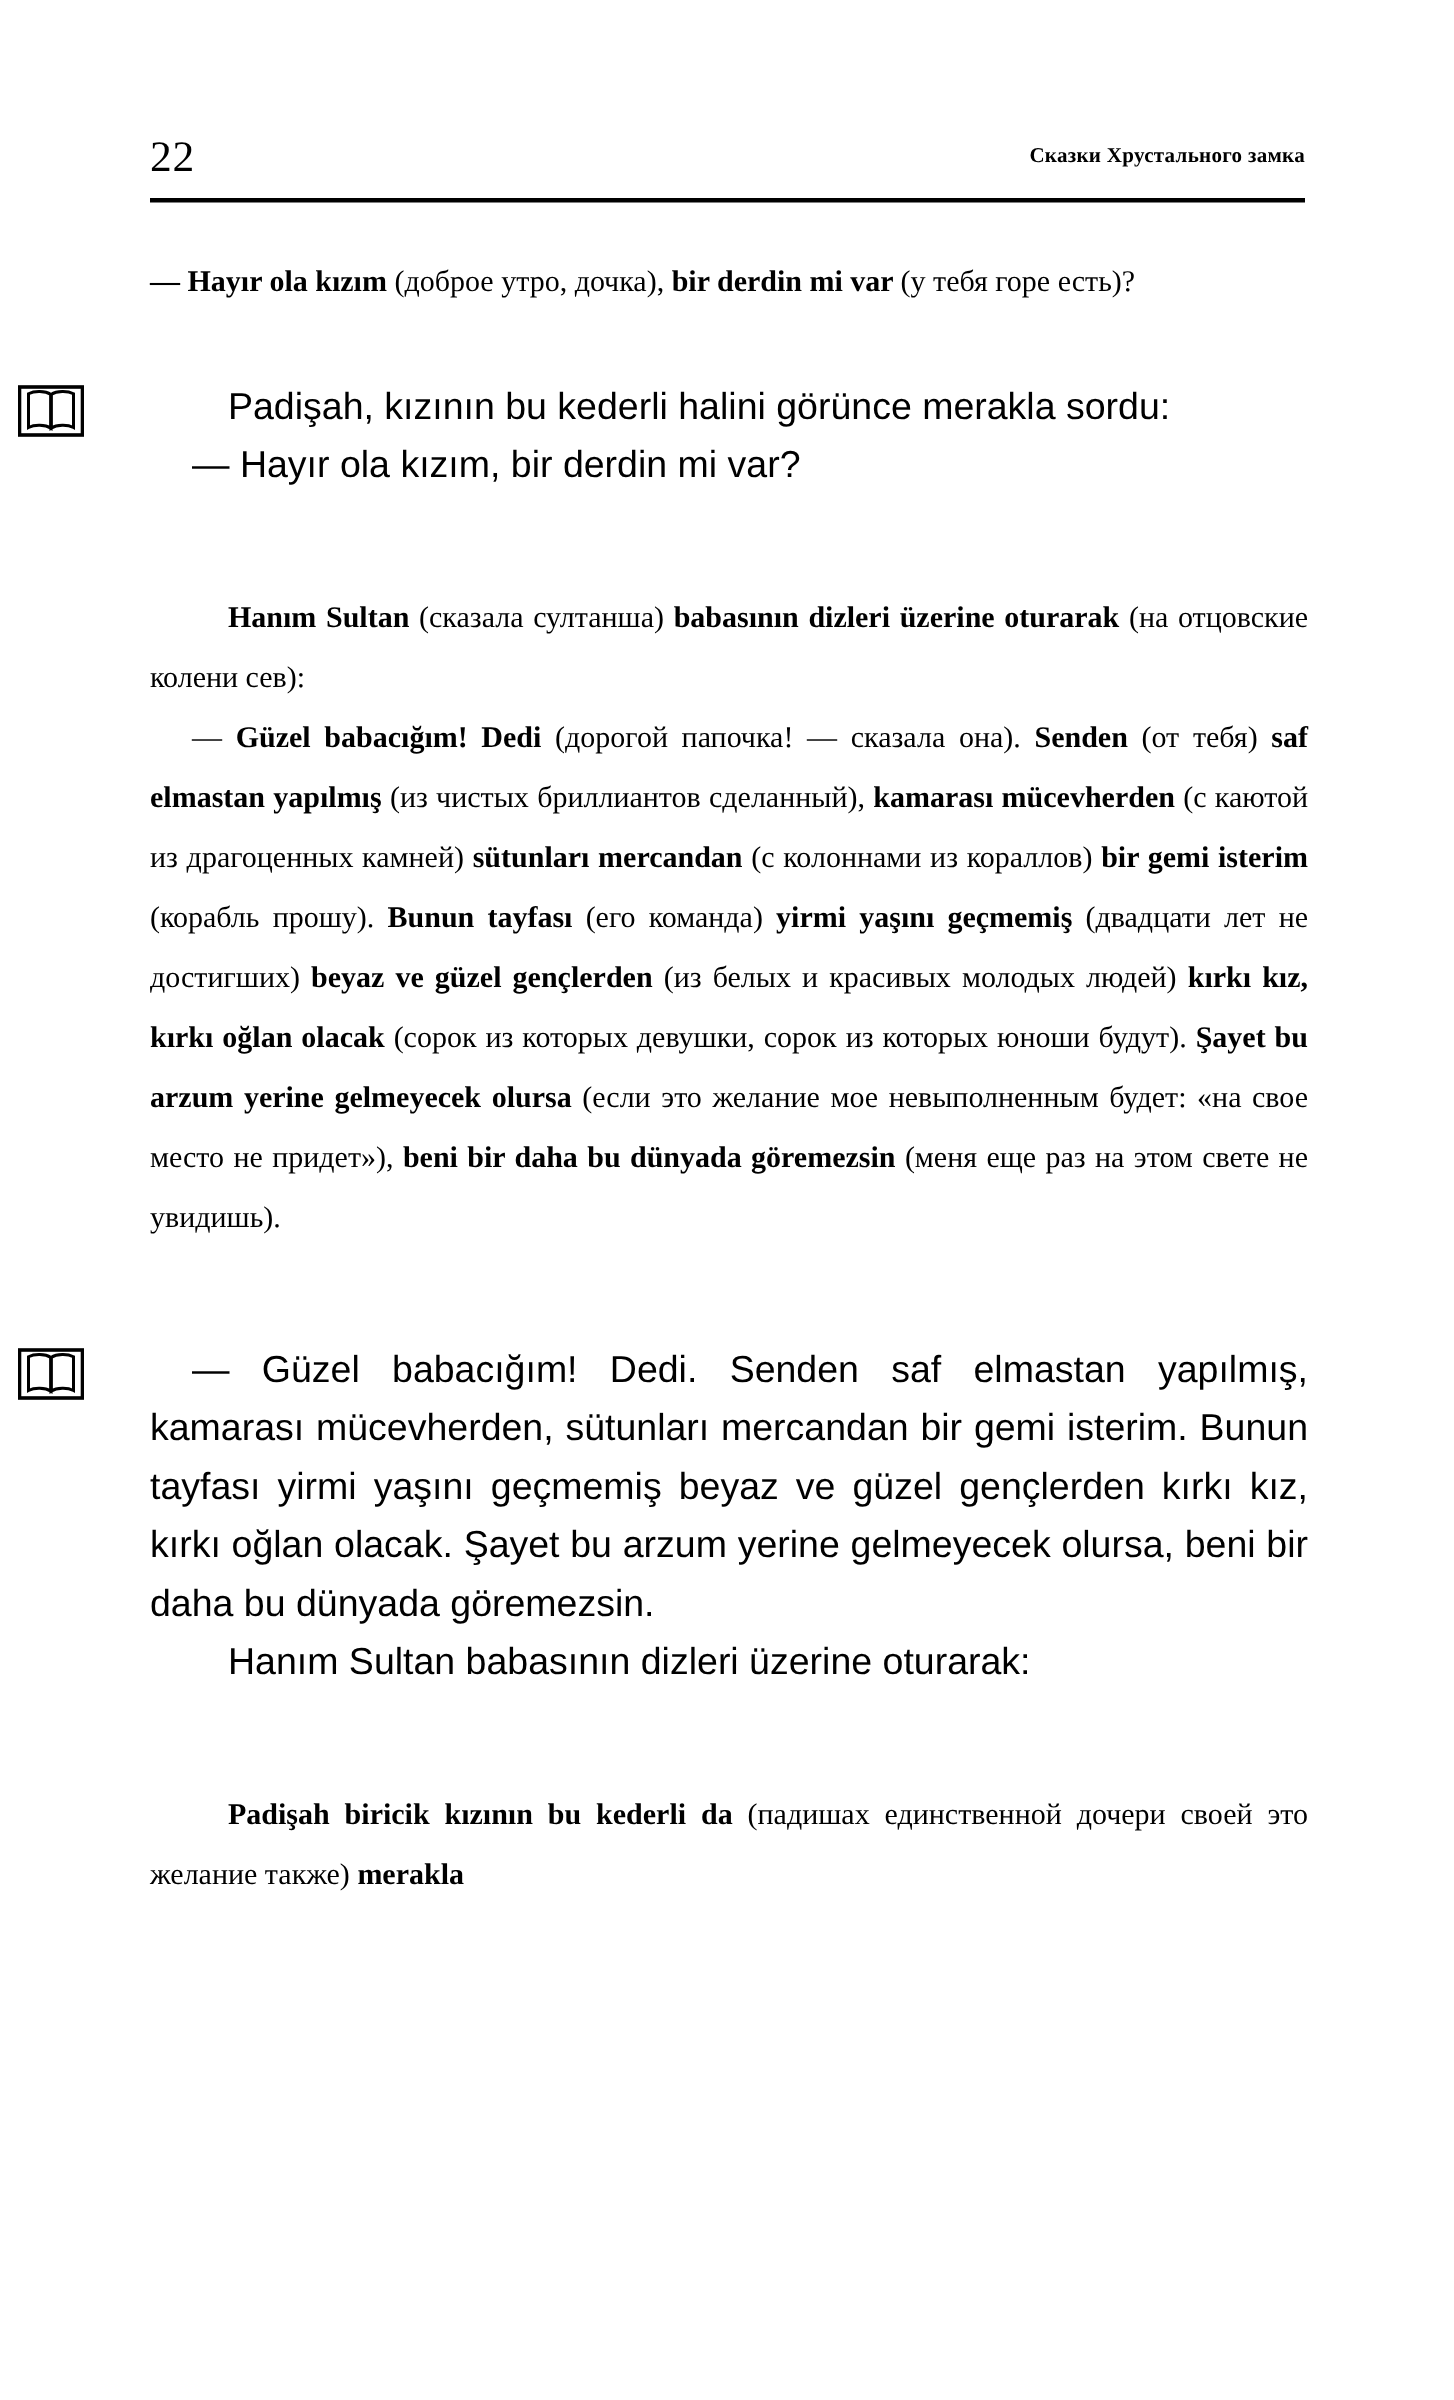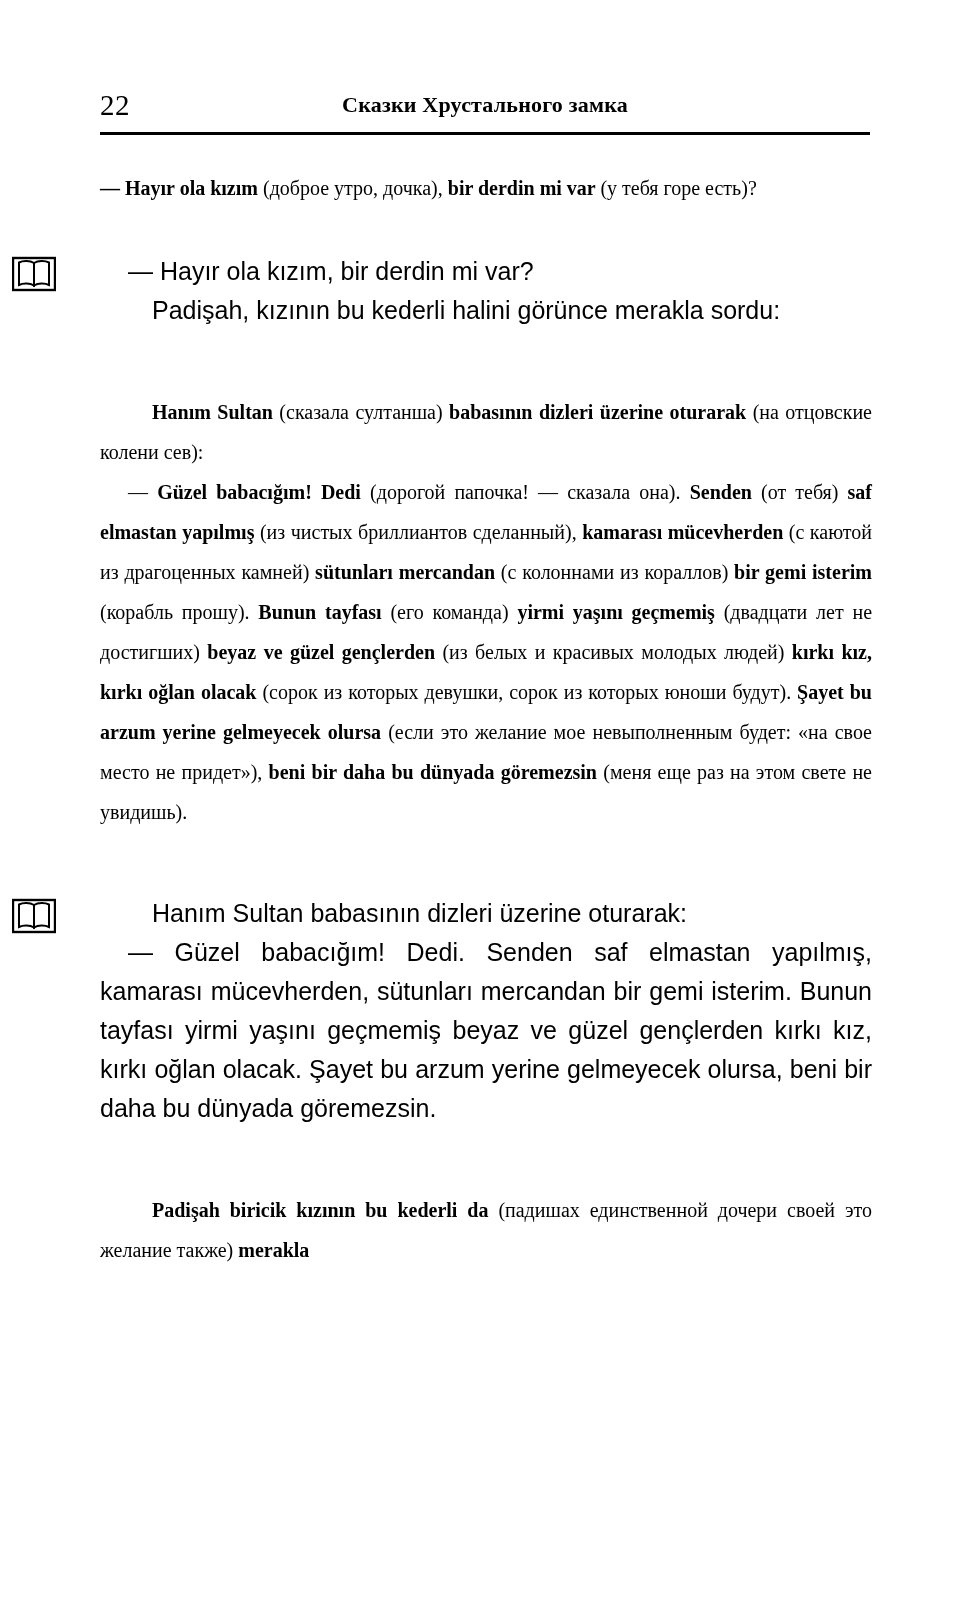--- a/index.html
+++ b/index.html
@@ -37,24 +37,24 @@
     font-family: "Liberation Serif", serif;
     font-size: 29px;
     line-height: 34px;
     letter-spacing: 0.5px;
   }
   .running-title {
     position: absolute;
     left: 0;
     top: 2px;
     width: 770px;
-    text-align: center;
+    text-align: right;
     font-family: "Liberation Serif", serif;
     font-weight: bold;
-    font-size: 22px;
+    font-size: 14px;
     line-height: 30px;
     letter-spacing: 0.2px;
   }
   .rule {
     position: absolute;
     top: 132px;
     left: 100px;
     width: 770px;
     height: 3px;
     background: #000;
@@ -120,22 +120,22 @@
 
     <div class="icon-row">
       <span class="book-icon">
         <svg width="44" height="36" viewBox="0 0 44 36" xmlns="http://www.w3.org/2000/svg">
           <rect x="1" y="2" width="42" height="32" fill="none" stroke="#000" stroke-width="2.4"></rect>
           <path d="M22 7 C18 4.5 11 4.5 7 6.5 L7 29 C11 27 18 27 22 29.5 Z" fill="none" stroke="#000" stroke-width="2"></path>
           <path d="M22 7 C26 4.5 33 4.5 37 6.5 L37 29 C33 27 26 27 22 29.5 Z" fill="none" stroke="#000" stroke-width="2"></path>
           <line x1="22" y1="7" x2="22" y2="29.5" stroke="#000" stroke-width="2"></line>
         </svg>
       </span>
+      <p class="sans-block indent">Padişah, kızının bu kederli halini görünce merakla sordu:</p>
       <p class="sans-block" style="text-indent:28px;">— Hayır ola kızım, bir derdin mi var?</p>
-      <p class="sans-block indent">Padişah, kızının bu kederli halini görünce merakla sordu:</p>
     </div>
 
     <div class="gap-lg"></div>
 
     <p class="serif-block indent">
       <span class="b">Hanım Sultan </span><span>(сказала султанша) </span><span class="b">babasının dizleri üzerine oturarak </span><span>(на отцовские колени сев):</span>
     </p>
     <p class="serif-block" style="text-indent:28px;">
       <span>— </span><span class="b">Güzel babacığım! Dedi </span><span>(дорогой папочка! — сказала она). </span><span class="b">Senden </span><span>(от тебя) </span><span class="b">saf elmastan yapılmış </span><span>(из чистых бриллиантов сделанный), </span><span class="b">kamarası mücevherden </span><span>(с каютой из драгоценных камней) </span><span class="b">sütunları mercandan </span><span>(с колоннами из кораллов) </span><span class="b">bir gemi isterim </span><span>(корабль прошу). </span><span class="b">Bunun tayfası </span><span>(его команда) </span><span class="b">yirmi yaşını geçmemiş </span><span>(двадцати лет не достигших) </span><span class="b">beyaz ve güzel gençlerden </span><span>(из белых и красивых молодых людей) </span><span class="b">kırkı kız, kırkı oğlan olacak </span><span>(сорок из которых девушки, сорок из которых юноши будут). </span><span class="b">Şayet bu arzum yerine gelmeyecek olursa </span><span>(если это желание мое невыполненным будет: «на свое место не придет»), </span><span class="b">beni bir daha bu dünyada göremezsin </span><span>(меня еще раз на этом свете не увидишь).</span>
     </p>
@@ -144,22 +144,22 @@
 
     <div class="icon-row">
       <span class="book-icon">
         <svg width="44" height="36" viewBox="0 0 44 36" xmlns="http://www.w3.org/2000/svg">
           <rect x="1" y="2" width="42" height="32" fill="none" stroke="#000" stroke-width="2.4"></rect>
           <path d="M22 7 C18 4.5 11 4.5 7 6.5 L7 29 C11 27 18 27 22 29.5 Z" fill="none" stroke="#000" stroke-width="2"></path>
           <path d="M22 7 C26 4.5 33 4.5 37 6.5 L37 29 C33 27 26 27 22 29.5 Z" fill="none" stroke="#000" stroke-width="2"></path>
           <line x1="22" y1="7" x2="22" y2="29.5" stroke="#000" stroke-width="2"></line>
         </svg>
       </span>
+      <p class="sans-block" style="text-indent:28px;">— Güzel babacığım! Dedi. Senden saf elmastan yapılmış, kamarası mücevherden, sütunları mercandan bir gemi isterim. Bunun tayfası yirmi yaşını geçmemiş beyaz ve güzel gençlerden kırkı kız, kırkı oğlan olacak. Şayet bu arzum yerine gelmeyecek olursa, beni bir daha bu dünyada göremezsin.</p>
       <p class="sans-block indent">Hanım Sultan babasının dizleri üzerine oturarak:</p>
-      <p class="sans-block" style="text-indent:28px;">— Güzel babacığım! Dedi. Senden saf elmastan yapılmış, kamarası mücevherden, sütunları mercandan bir gemi isterim. Bunun tayfası yirmi yaşını geçmemiş beyaz ve güzel gençlerden kırkı kız, kırkı oğlan olacak. Şayet bu arzum yerine gelmeyecek olursa, beni bir daha bu dünyada göremezsin.</p>
     </div>
 
     <div class="gap-lg"></div>
 
     <p class="serif-block indent">
       <span class="b">Padişah biricik kızının bu kederli da </span><span>(падишах единственной дочери своей это желание также) </span><span class="b">merakla</span>
     </p>
 
   </div>
 </div>

